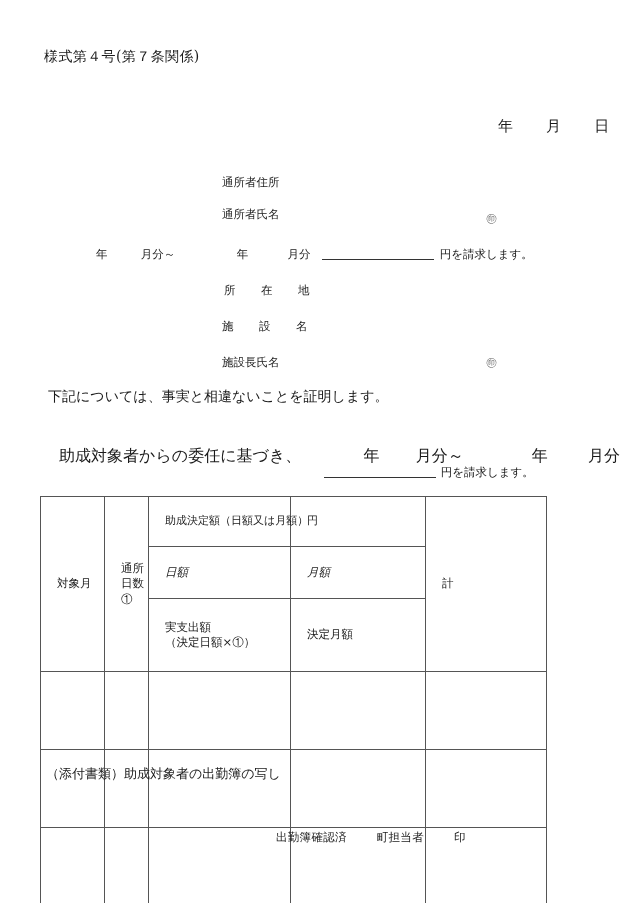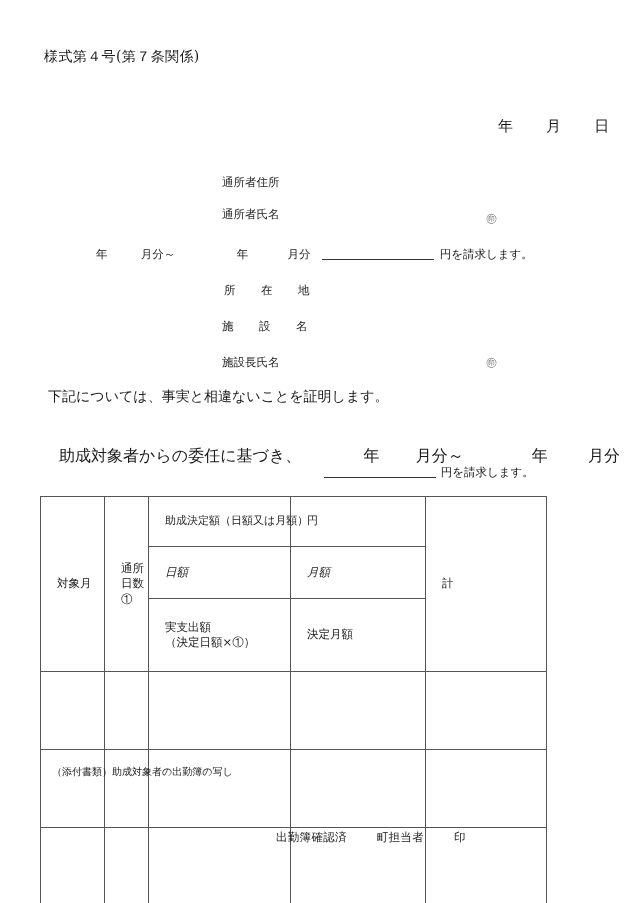--- a/index.html
+++ b/index.html
@@ -132,21 +132,21 @@
   td.sum-label {
     text-align: left;
     padding-left: 8px;
     letter-spacing: 0;
   }
   .sum-label .g { display: inline-block; width: 36px; }
 
   .stack2 { display: block; }
 
   
-  .attach { left: 52px; top: 765px; font-size: 10px; }
+  .attach { left: 46px; top: 765px; font-size: 13px; }
   .confirm { left: 276px; top: 786px; font-size: 11.5px; letter-spacing: 0.3px; margin-top: 44px; }
   .confirm .g1 { display: inline-block; width: 22px; }
   .confirm .g2 { display: inline-block; width: 22px; }
 </style>
 </head>
 <body>
 
 <div class="page">
 
   <div class="abs form-code">様式第４号(第７条関係)</div>

